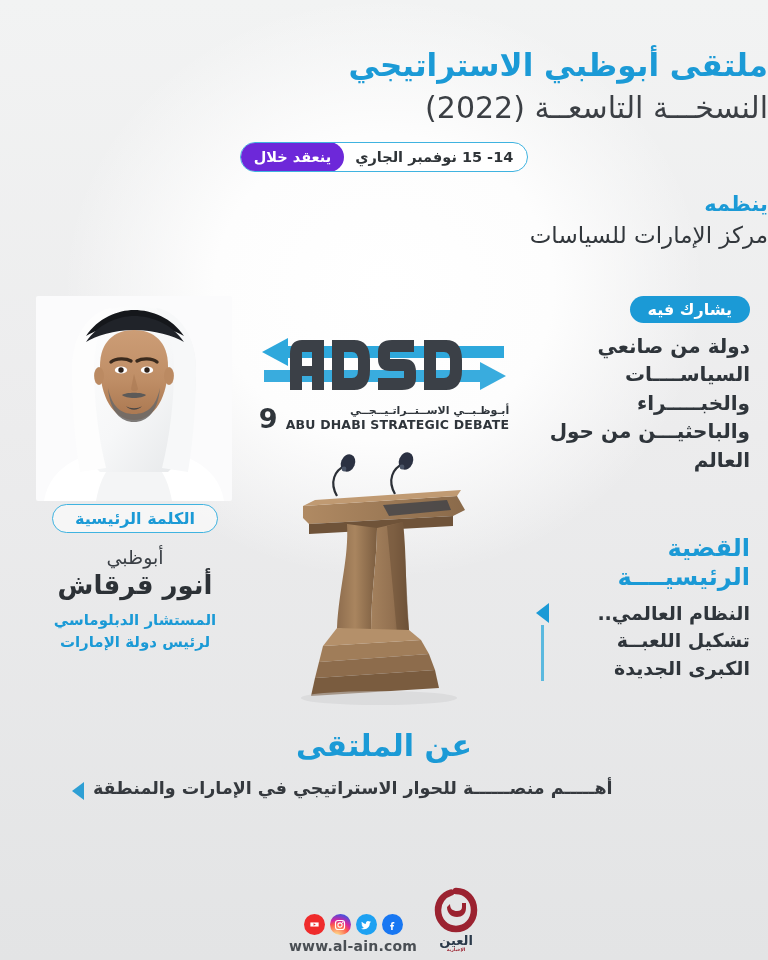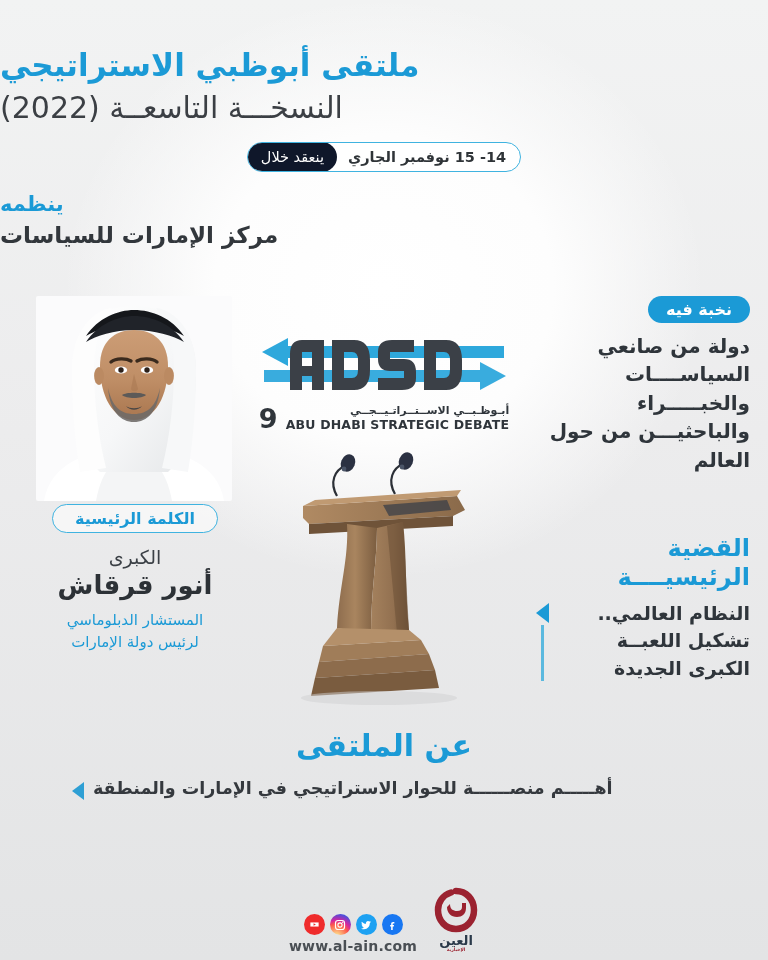--- a/index.html
+++ b/index.html
@@ -22,21 +22,21 @@
     display:flex;align-items:center;justify-content:center;
     font-size:250px;font-weight:800;letter-spacing:6px;
     color:rgba(255,255,255,.72);
     -webkit-text-stroke:0px;
     user-select:none;pointer-events:none;
     font-family:"DejaVu Sans","Liberation Sans",sans-serif;
     direction:ltr;
   }
 
   
-  .header{position:relative;z-index:3;text-align:left;padding-top:48px;}
+  .header{position:relative;z-index:3;text-align:right;padding-top:48px;}
   .title-1{
     font-size:31px;font-weight:800;color:#1b9ad6;letter-spacing:0px;
     line-height:1.15;
   }
   .title-2{
     font-size:30px;font-weight:400;color:#3b3f44;margin-top:6px;
     line-height:1.2;direction:rtl;
   }
   .date-wrap{
     margin:16px auto 0;display:flex;justify-content:center;
@@ -45,30 +45,30 @@
     display:inline-flex;align-items:stretch;
     border:1.6px solid #3fb3e0;border-radius:999px;
     background:#ffffff;overflow:hidden;height:28px;
   }
   .date-pill .seg-outline{
     display:flex;align-items:center;padding:0 14px 0 12px;
     font-size:14.5px;color:#2f3438;font-weight:700;white-space:nowrap;
   }
   .date-pill .seg-fill{
     display:flex;align-items:center;padding:0 13px;
-    background:#0f172a;color:#fff;font-size:14.5px;font-weight:400;
+    background:#6d28d9;color:#fff;font-size:14.5px;font-weight:700;
     border-radius:999px;white-space:nowrap;
     margin:-1px -1px -1px 0;
   }
 
   .organizer-label{
     margin-top:20px;font-size:21px;font-weight:800;color:#1b9ad6;
   }
   .organizer-name{
-    margin-top:6px;font-size:23px;font-weight:700;color:#32373c;
+    margin-top:6px;font-size:23px;font-weight:400;color:#32373c;
   }
 
   
   .stage{position:absolute;left:0;right:0;top:296px;height:430px;z-index:3;}
 
   
   .photo{
     position:absolute;left:36px;top:0px;width:196px;height:205px;
   }
   .photo svg{display:block;width:100%;height:100%;}
@@ -77,21 +77,21 @@
   .keynote{
     position:absolute;left:10px;top:208px;width:250px;text-align:center;
   }
   .pill-outline{
     display:inline-block;border:1.6px solid #3fb3e0;border-radius:999px;
     padding:4px 22px;font-size:16px;font-weight:800;color:#1b9ad6;
     background:rgba(255,255,255,.55);
   }
   .kw-1{margin-top:13px;font-size:19px;color:#3b4046;font-weight:400;}
   .kw-2{margin-top:2px;font-size:26px;color:#2c3136;font-weight:800;}
-  .kw-3{margin-top:10px;font-size:15px;color:#1b9ad6;font-weight:400;line-height:1.45;}
+  .kw-3{margin-top:10px;font-size:15px;color:#1b9ad6;font-weight:700;line-height:1.45;}
 
   
   .adsd{position:absolute;left:50%;transform:translateX(-50%);top:34px;width:268px;text-align:center;}
   .adsd svg{display:block;margin:0 auto;}
   .adsd-sub{margin-top:2px;display:flex;align-items:center;justify-content:center;gap:8px;direction:ltr;}
   .adsd-num{font-size:27px;font-weight:800;color:#2f353b;line-height:1;}
   .adsd-txt{text-align:center;}
   .adsd-ar{font-size:11px;color:#2f353b;font-weight:700;letter-spacing:.5px;direction:rtl;text-align:right;}
   .adsd-en{font-size:12.5px;color:#2f353b;font-weight:800;letter-spacing:.2px;direction:ltr;}
 
@@ -219,21 +219,21 @@
 
           <path d="M72 92 C74 116 85 126 98 126 C111 126 122 116 124 92 C120 110 112 118 98 118 C84 118 76 110 72 92 Z" fill="#6d6a68" opacity=".88"></path>
           <path d="M86 99 C90 96 106 96 110 99 C106 103 90 103 86 99 Z" fill="#5d5a58"></path>
           <path d="M90 110 C94 113 102 113 106 110 C102 115 94 115 90 110 Z" fill="#4a4745"></path>
         </g>
       </svg>
     </div>
 
     <div class="keynote">
       <div class="pill-outline">الكلمة الرئيسية</div>
-      <div class="kw-1">الكبرى</div>
+      <div class="kw-1">أبوظبي</div>
       <div class="kw-2">أنور قرقاش</div>
       <div class="kw-3">
         <div>المستشار الدبلوماسي</div>
         <div>لرئيس دولة الإمارات</div>
       </div>
     </div>
 
     <div class="adsd">
       <svg width="252" height="72" viewBox="0 0 252 72" xmlns="http://www.w3.org/2000/svg" aria-hidden="true">
 
@@ -304,21 +304,21 @@
         <path d="M44 198 L142 192 L150 206 L40 214 Z" fill="#a07d59"></path>
         <path d="M40 214 L150 206 L156 222 L36 230 Z" fill="#8d6c4c"></path>
         <path d="M36 230 L156 222 L160 240 L32 248 Z" fill="#7a5c3f"></path>
         <path d="M58 180 L130 182 L142 192 L44 198 Z" fill="#b4906a"></path>
 
         <ellipse cx="100" cy="250" rx="78" ry="7" fill="#cfd0d1" opacity=".5"></ellipse>
       </svg>
     </div>
 
     <div class="right-col">
-      <div class="pill-fill">نخبة فيه</div>
+      <div class="pill-fill">يشارك فيه</div>
       <div class="rc-body">دولة من صانعي السياســــات والخبـــــراء والباحثيـــن من حول العالم</div>
     </div>
 
     <div class="right-col-2">
       <div class="rc-head">القضية</div>
       <div class="rc-head">الرئيسيــــة</div>
       <div class="rc-quote">
         <div class="rc-quote-text">النظام العالمي.. تشكيل اللعبــة الكبرى الجديدة</div>
         <div class="quote-mark">
           <div class="tri-left"></div>

